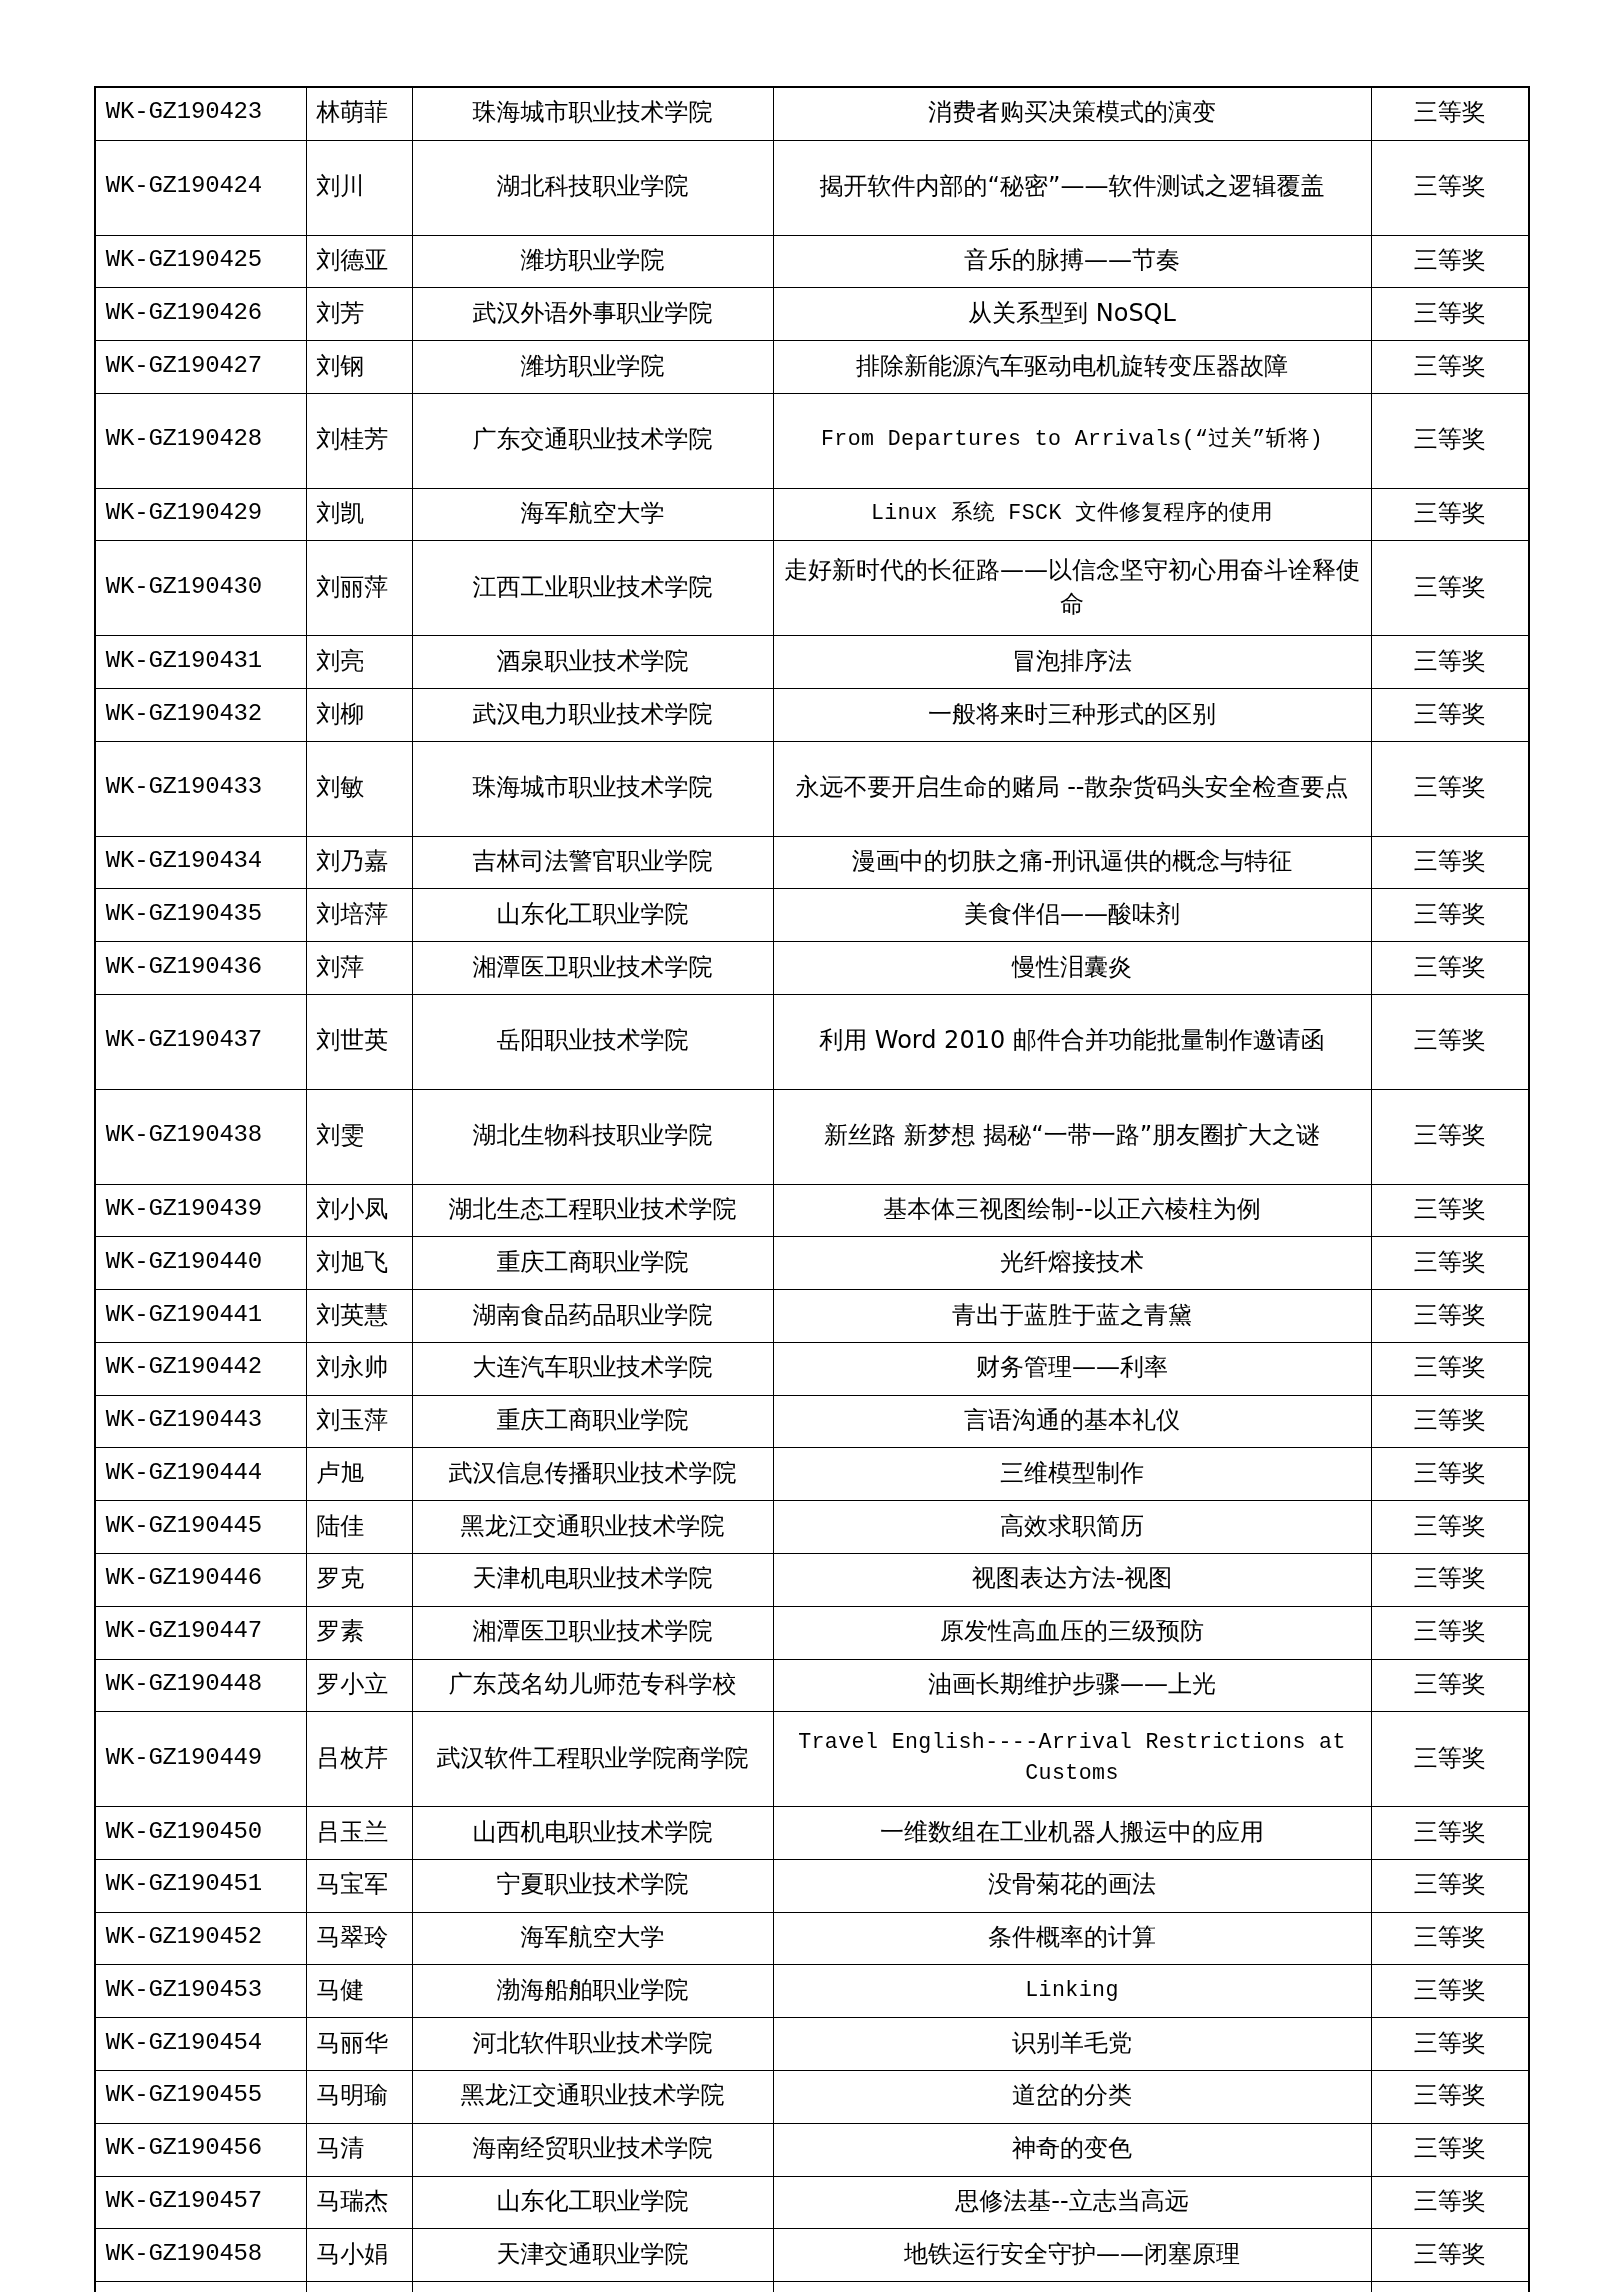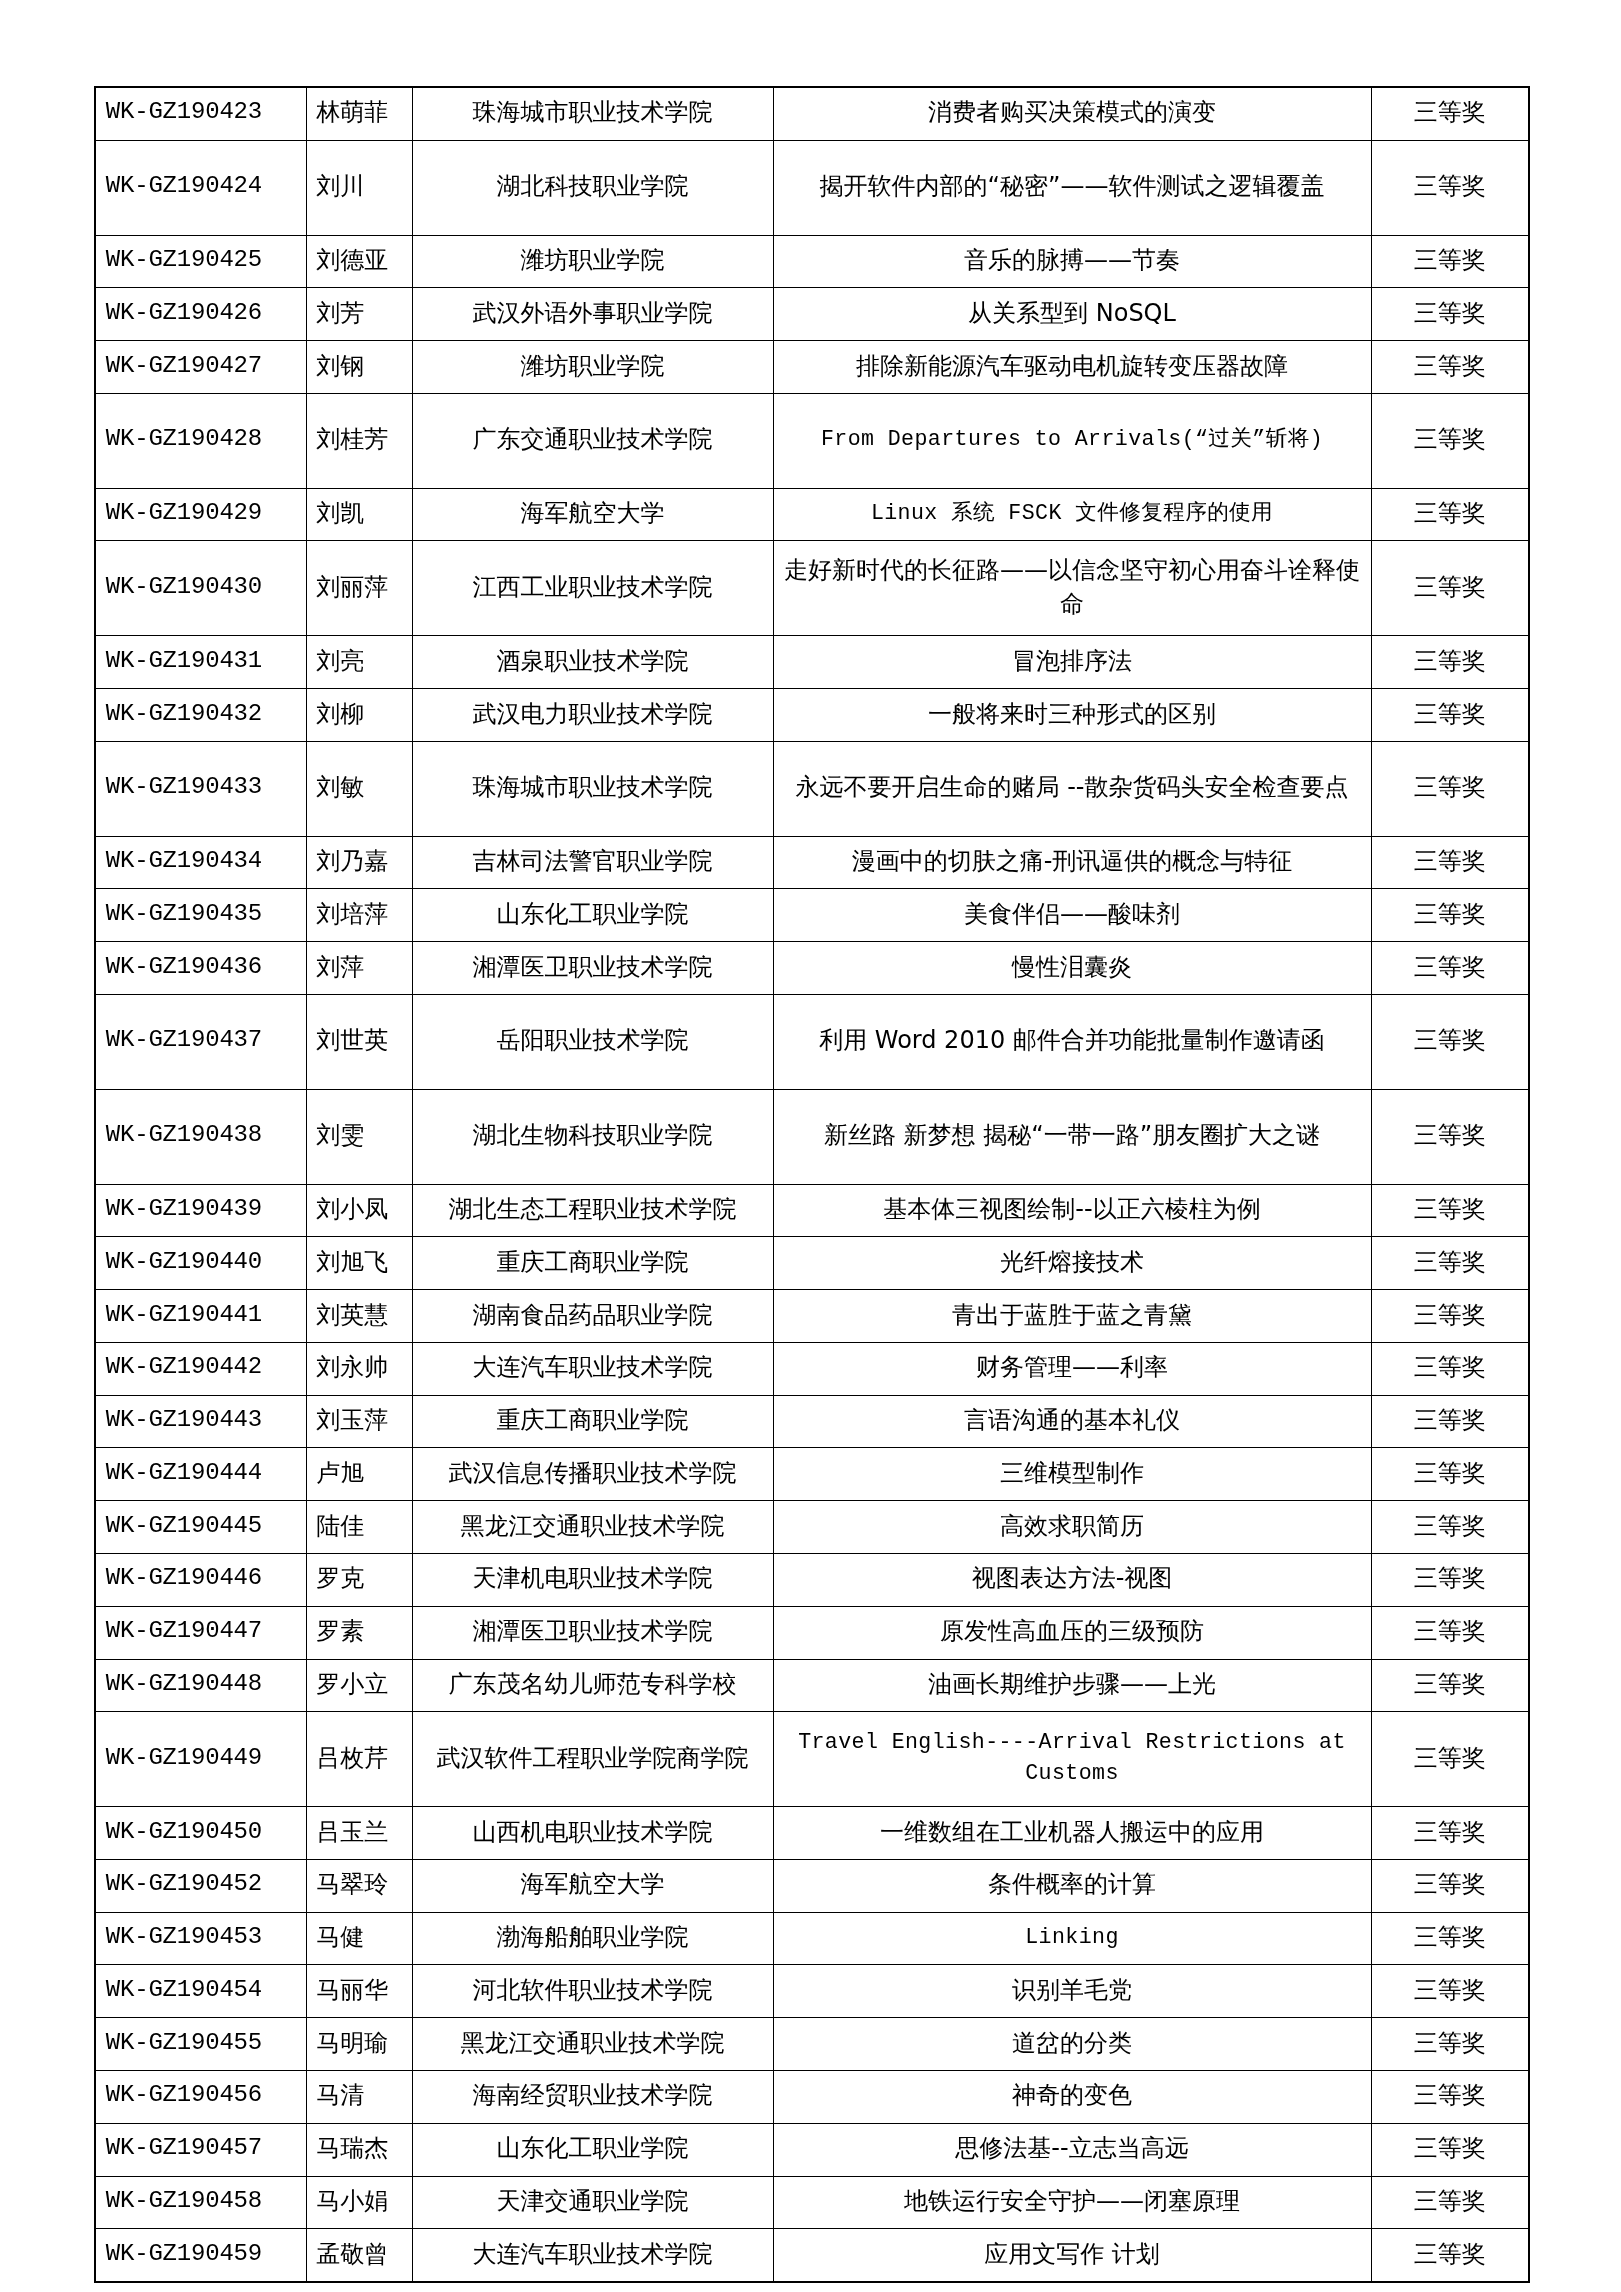--- a/index.html
+++ b/index.html
@@ -294,20 +294,27 @@
             <td class="cell-award">三等奖</td>
           </tr>
           <tr class="r-short">
             <td class="cell-id">WK-GZ190450</td>
             <td class="cell-name">吕玉兰</td>
             <td class="cell-inst">山西机电职业技术学院</td>
             <td class="cell-title">一维数组在工业机器人搬运中的应用</td>
             <td class="cell-award">三等奖</td>
           </tr>
           <tr class="r-short">
+            <td class="cell-id">WK-GZ190451</td>
+            <td class="cell-name">马宝军</td>
+            <td class="cell-inst">宁夏职业技术学院</td>
+            <td class="cell-title">没骨菊花的画法</td>
+            <td class="cell-award">三等奖</td>
+          </tr>
+          <tr class="r-short">
             <td class="cell-id">WK-GZ190452</td>
             <td class="cell-name">马翠玲</td>
             <td class="cell-inst">海军航空大学</td>
             <td class="cell-title">条件概率的计算</td>
             <td class="cell-award">三等奖</td>
           </tr>
           <tr class="r-short">
             <td class="cell-id">WK-GZ190453</td>
             <td class="cell-name">马健</td>
             <td class="cell-inst">渤海船舶职业学院</td>

